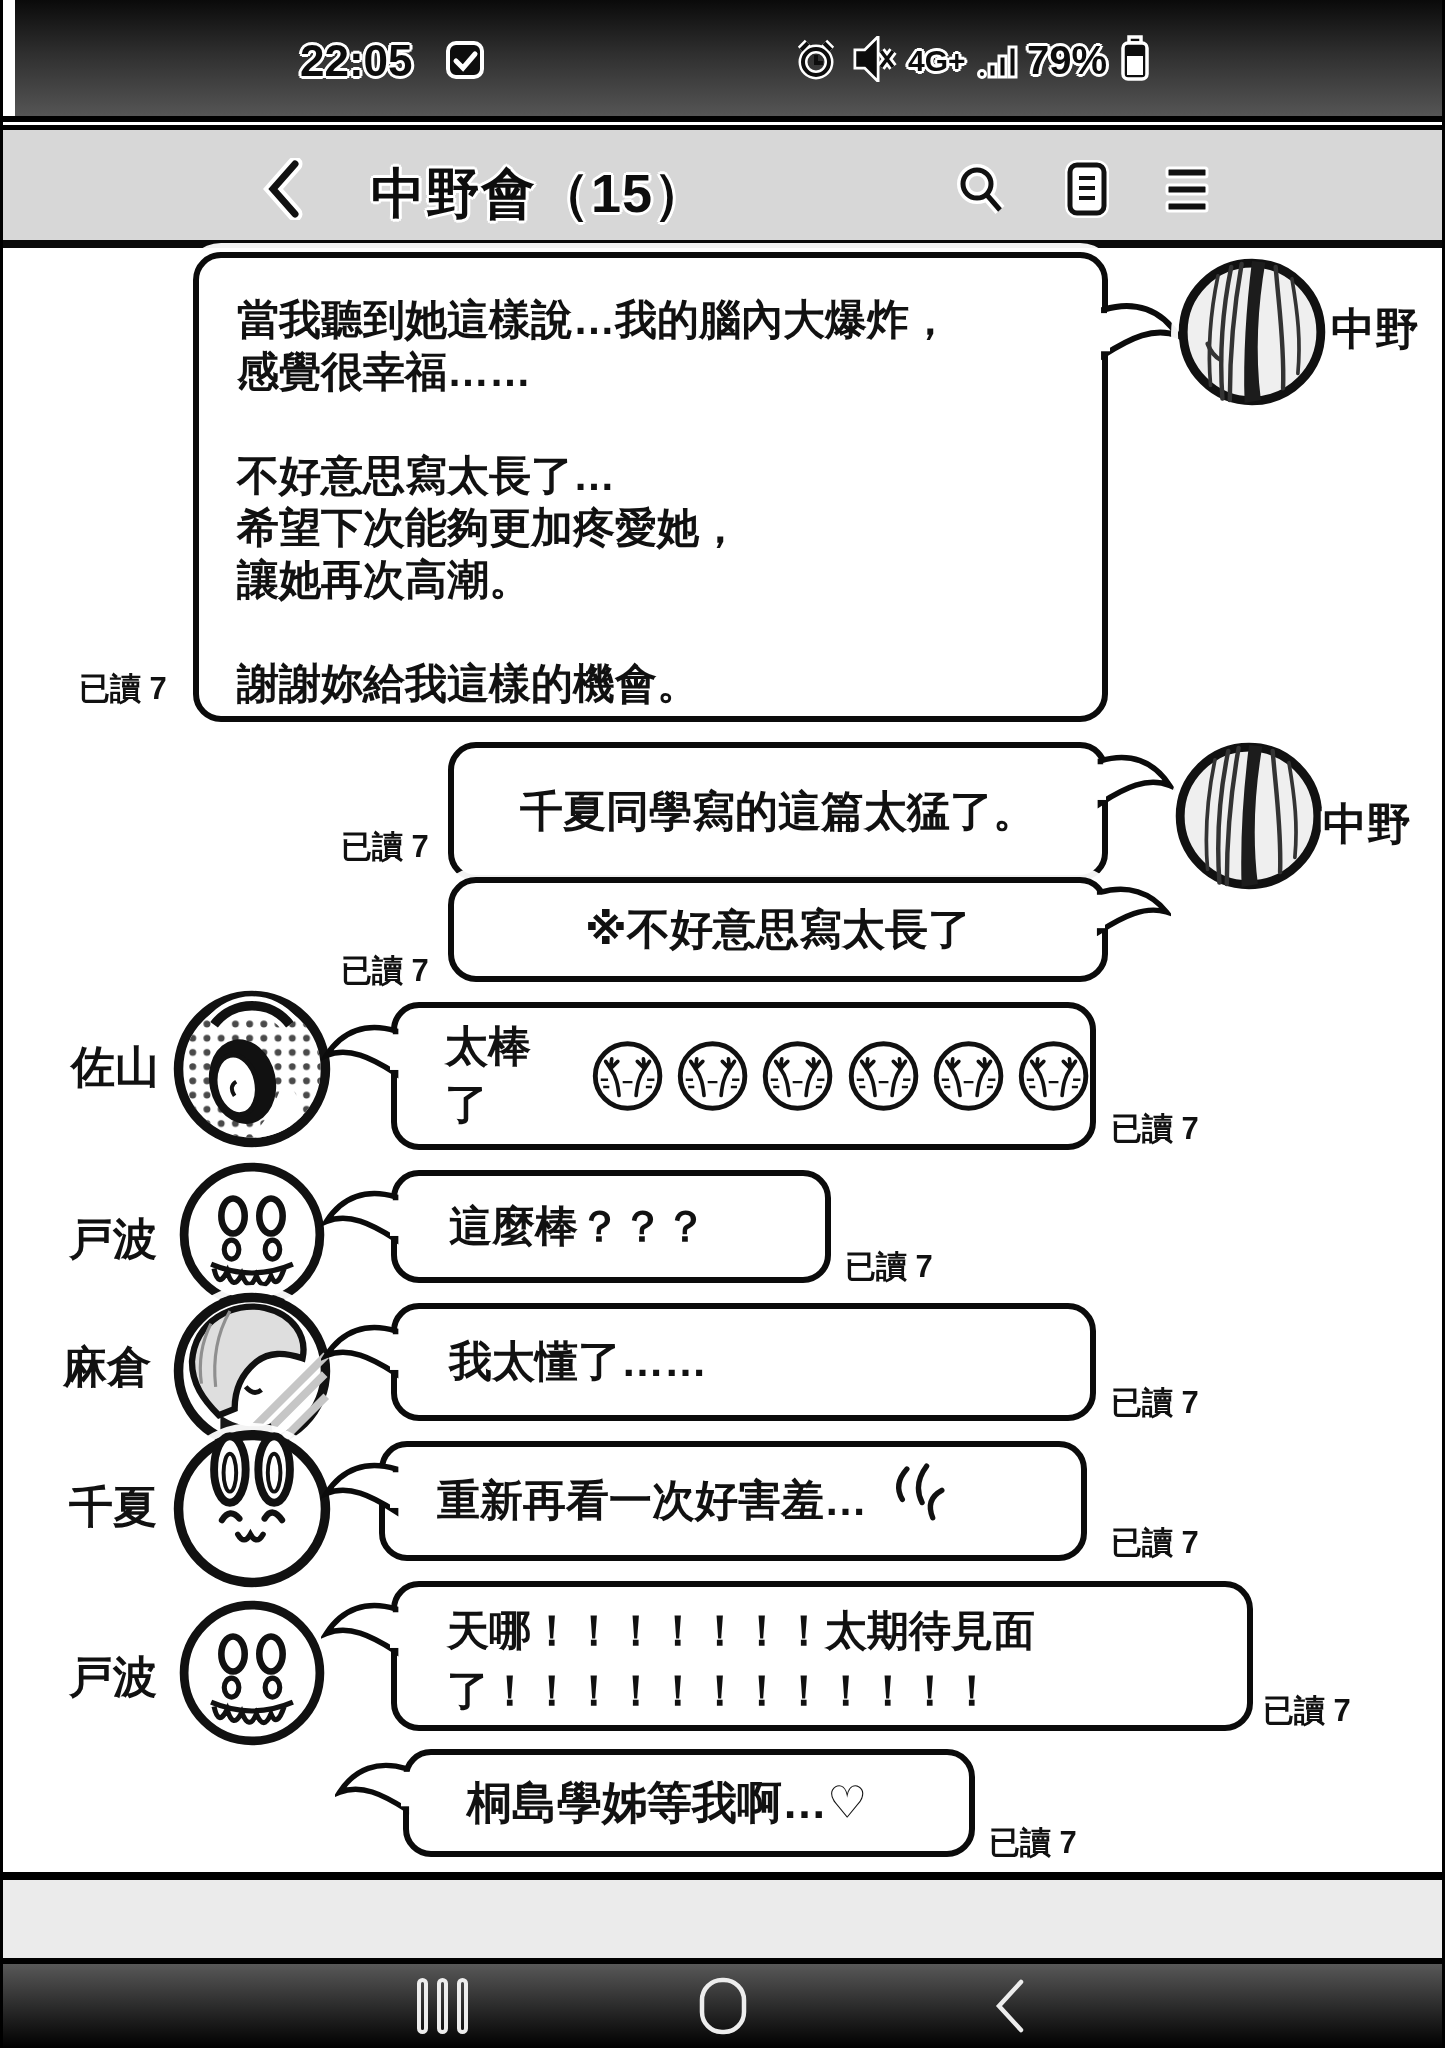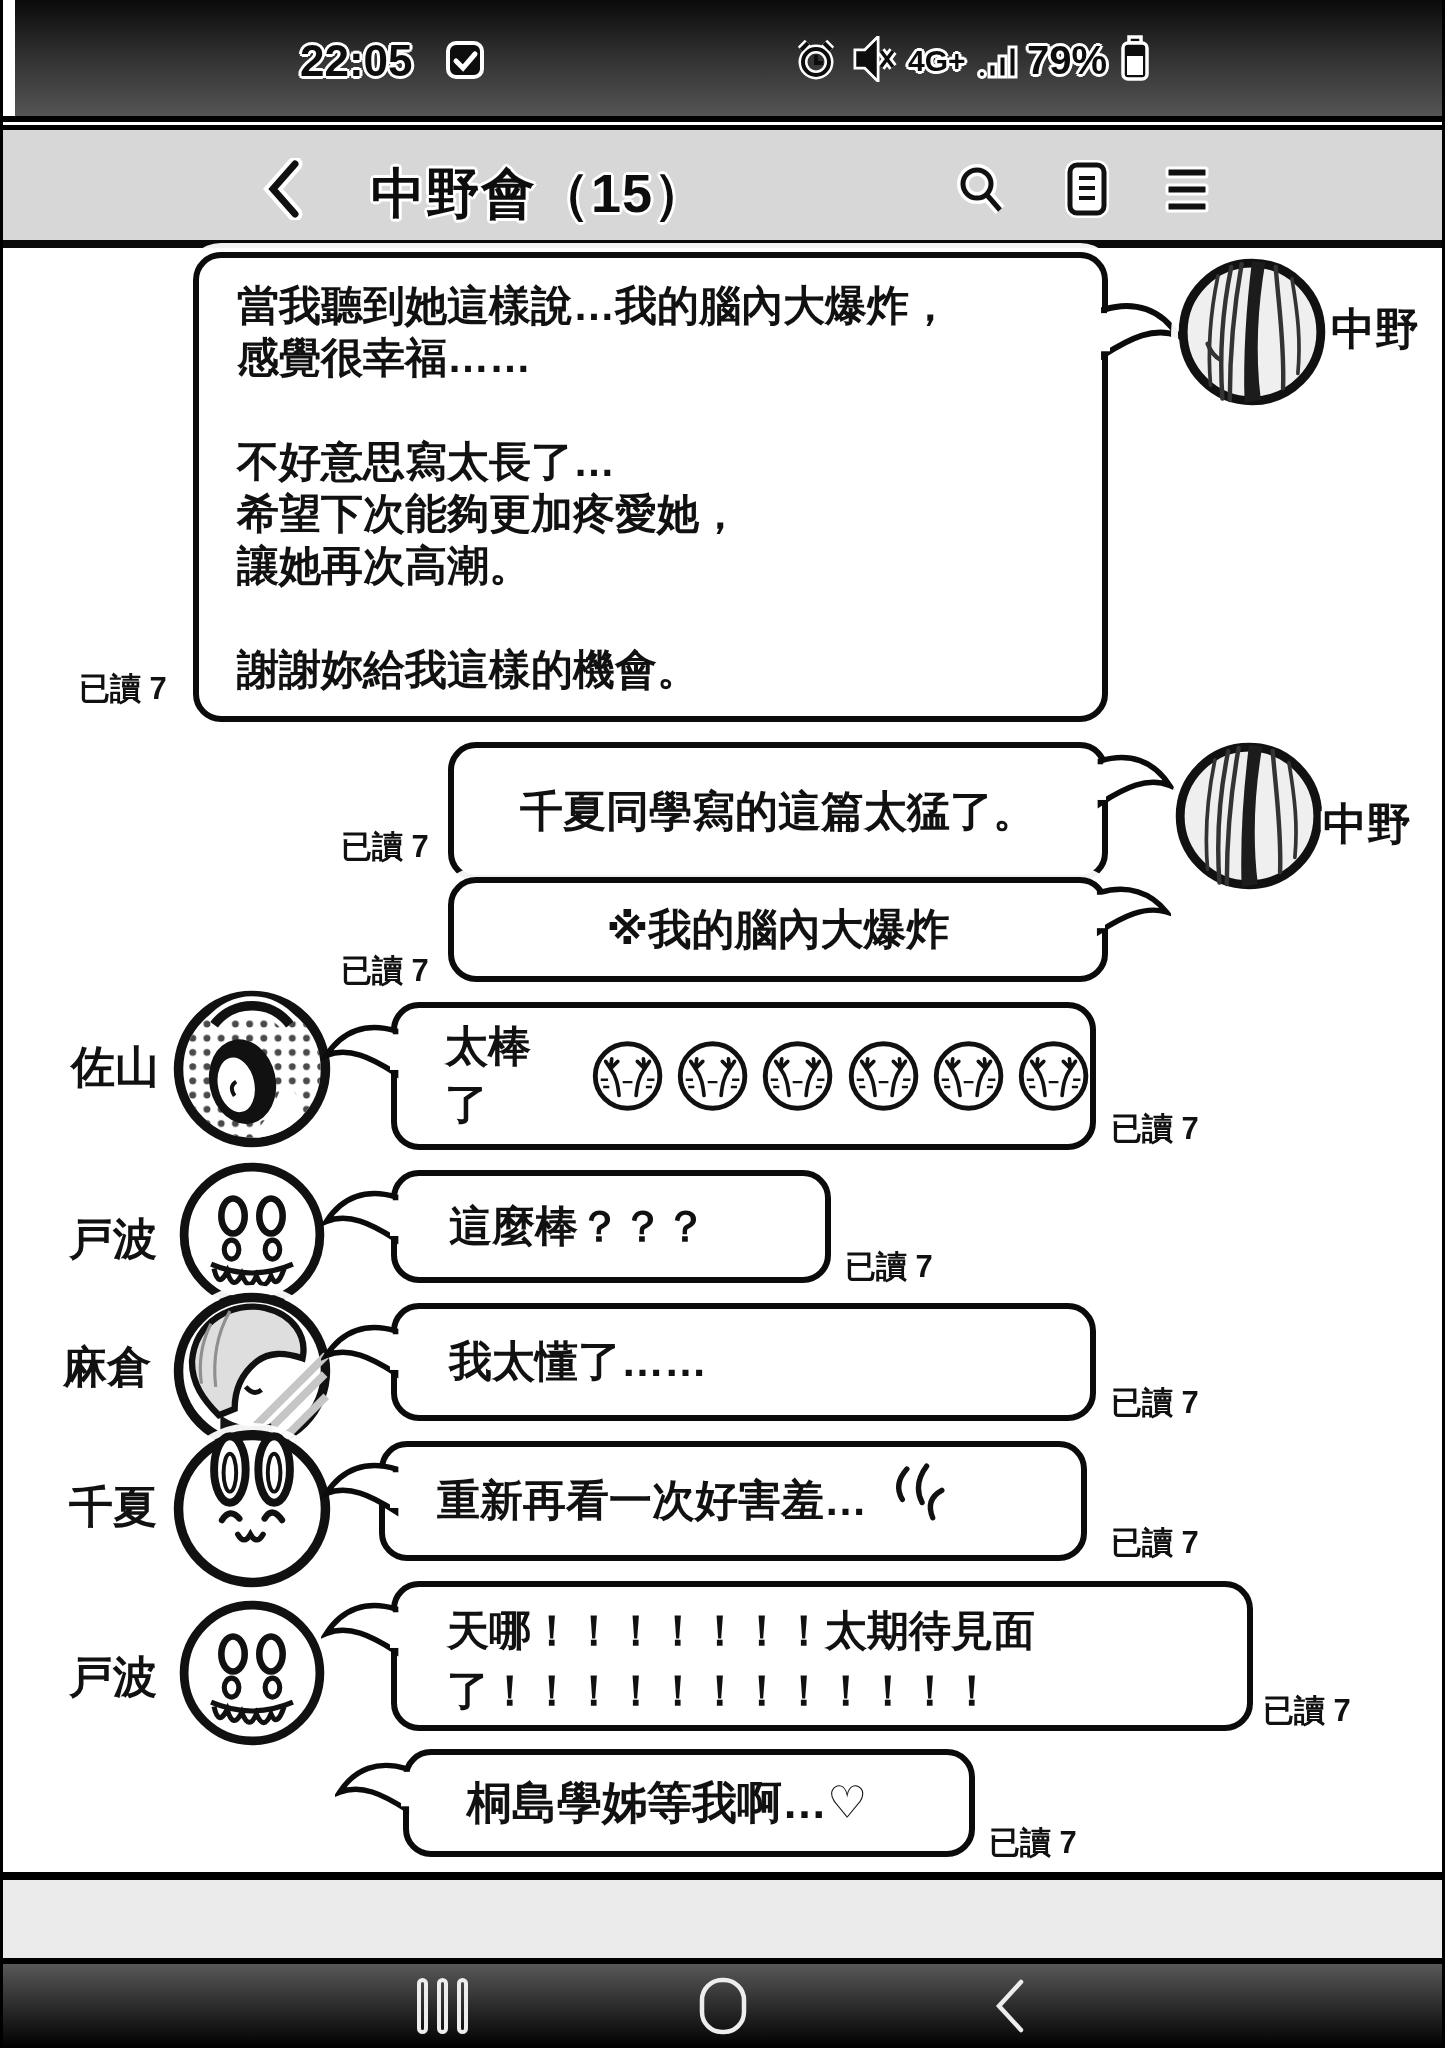--- a/index.html
+++ b/index.html
@@ -145,21 +145,21 @@
             <rect x="6" y="4" width="40" height="9" rx="2"></rect>
             <rect x="6" y="21" width="40" height="9" rx="2"></rect>
             <rect x="6" y="38" width="40" height="9" rx="2"></rect>
           </g>
         </svg>
     </span>
   </div>
 
   <div class="chat-bg"></div>
 
-  <div class="bubble" style="left:190px;top:252px;width:915px;height:470px;padding:22px 38px;">
+  <div class="bubble" style="left:190px;top:252px;width:915px;height:470px;padding:36px 38px;">
     <div class="line">當我聽到她這樣說…我的腦內大爆炸，</div>
     <div class="line">感覺很幸福……</div>
     <div class="line"></div>
     <div class="line">不好意思寫太長了…</div>
     <div class="line">希望下次能夠更加疼愛她，</div>
     <div class="line">讓她再次高潮。</div>
     <div class="line"></div>
     <div class="line">謝謝妳給我這樣的機會。</div>
   </div>
   <svg class="tail" style="left:1096px;top:300px;" width="84" height="62" viewBox="0 0 70 52">
@@ -200,21 +200,21 @@
           <path d="M66 6 C68 32 72 58 71 88" stroke-width="3"></path>
           <path d="M77 14 C81 38 83 56 81 78" stroke-width="2.5"></path>
           <path d="M27 12 C22 36 20 62 22 86" stroke-width="2.5"></path>
         </g>
       </svg>
   </div>
   <div class="sender" style="left:1320px;top:795px;">中野</div>
   <div class="read" style="left:338px;top:826px;">已讀 7</div>
 
   <div class="bubble" style="left:445px;top:877px;width:660px;height:105px;">
-    <div class="center-text">※我的腦內大爆炸</div>
+    <div class="center-text">※不好意思寫太長了</div>
   </div>
   <svg class="tail" style="left:1092px;top:884px;" width="76" height="56" viewBox="0 0 70 52">
       <path d="M4 8 C30 0 52 8 66 26 C46 20 26 30 4 44 Z" fill="#fff" stroke="#0b0b0b" stroke-width="5"></path>
       <rect x="0" y="10" width="9" height="31" fill="#fff"></rect>
     </svg>
   <div class="read" style="left:338px;top:950px;">已讀 7</div>
 
   <div class="sender" style="left:68px;top:1038px;">佐山</div>
   <div class="avatar" style="left:170px;top:990px;">
     <svg width="158" height="158" viewBox="0 0 100 100">

